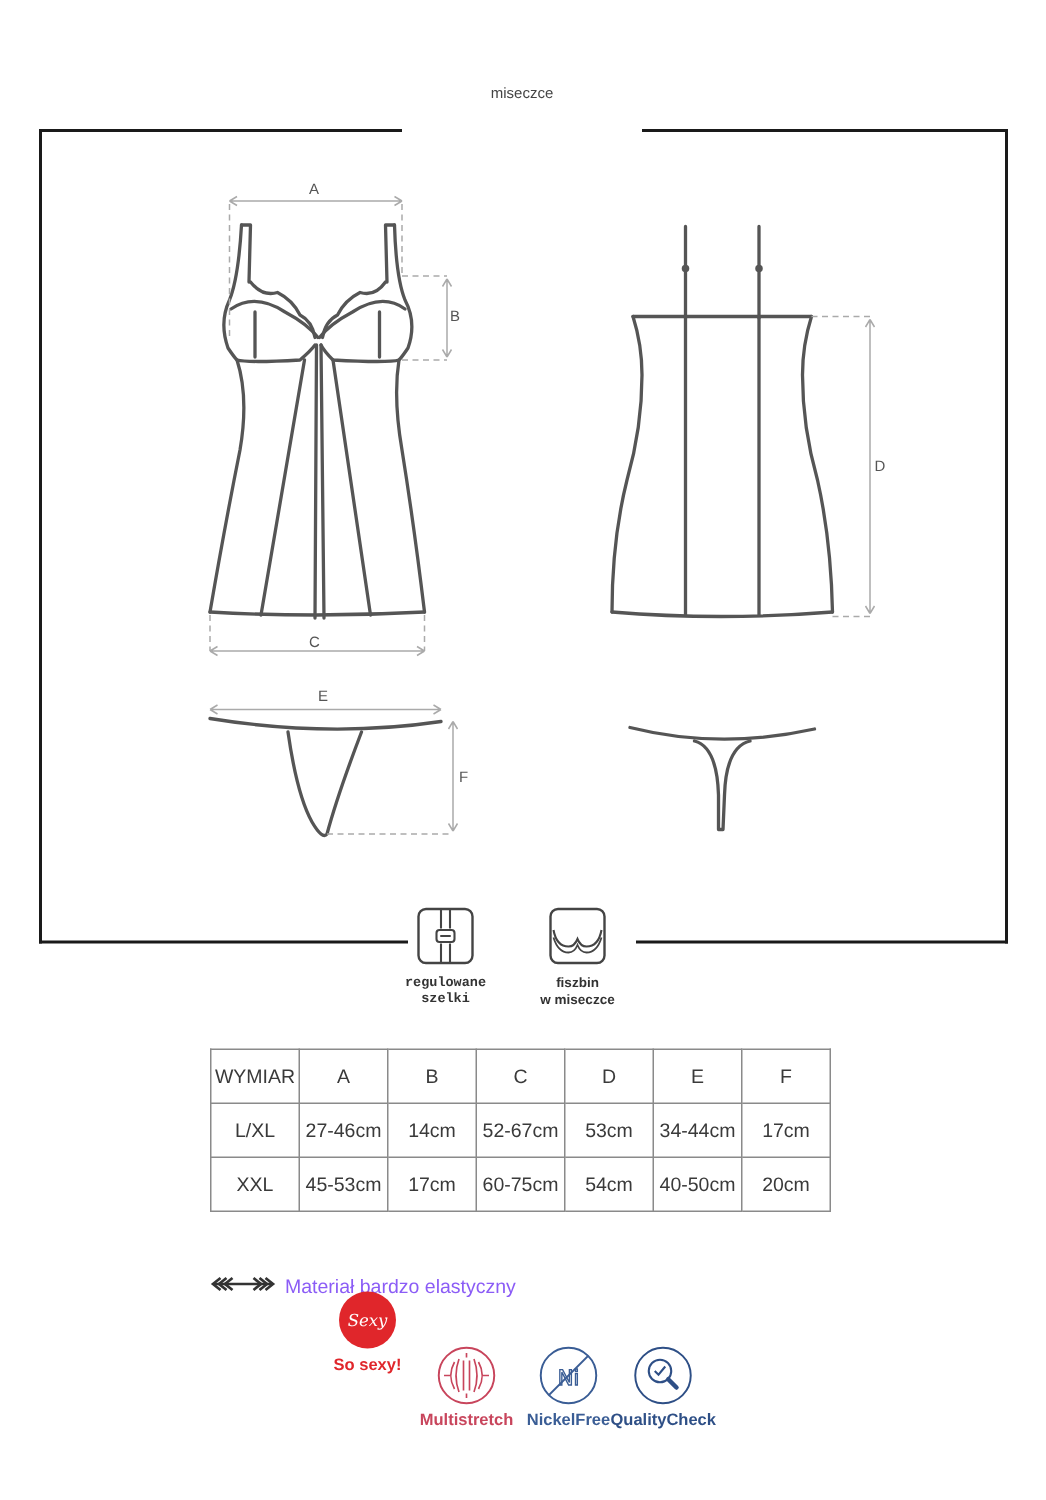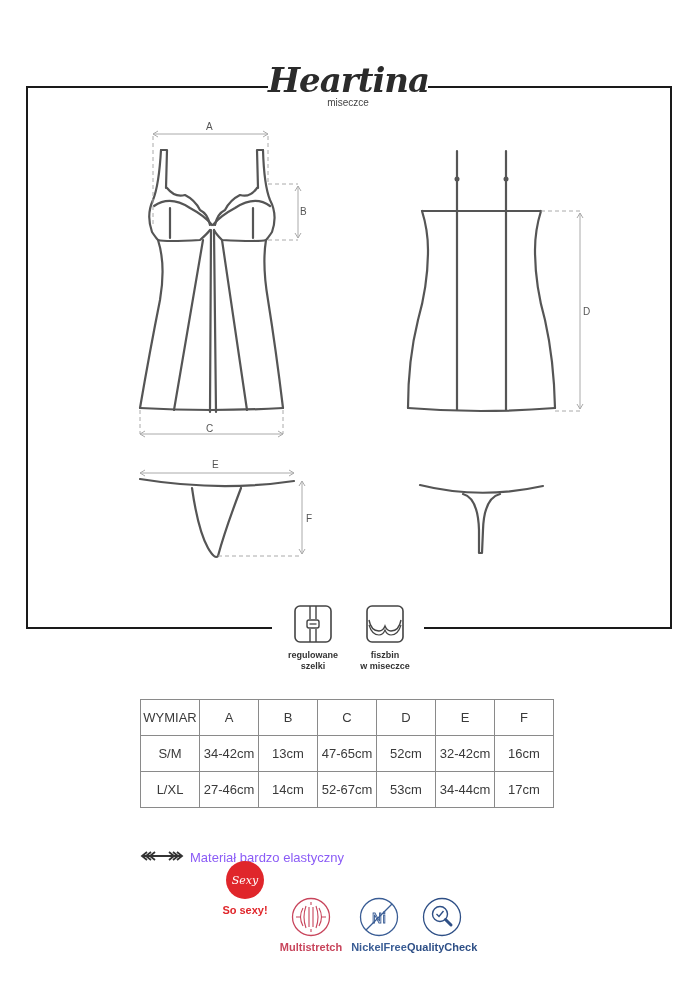--- a/index.html
+++ b/index.html
@@ -27,21 +27,20 @@
 <body>
 
 <div class="frame-line" style="left:26px;top:86px;width:242px;height:2px;"></div>
 <div class="frame-line" style="left:428px;top:86px;width:244px;height:2px;"></div>
 <div class="frame-line" style="left:26px;top:86px;width:2px;height:543px;"></div>
 <div class="frame-line" style="left:670px;top:86px;width:2px;height:543px;"></div>
 <div class="frame-line" style="left:26px;top:627px;width:246px;height:2px;"></div>
 <div class="frame-line" style="left:424px;top:627px;width:248px;height:2px;"></div>
 
 <div class="brand">
-  <div class="brand-name">Heartina</div>
   <div class="brand-sub">miseczce</div>
 </div>
 
 <svg class="abs" style="left:0;top:0;" width="697" height="600" viewBox="0 0 697 600">
   <g fill="none" stroke="#555" stroke-width="2.2" stroke-linejoin="round" stroke-linecap="round">
 
     <g>
       <path d="M161 150 L167 150 L166 188 M263 150 L257 150 L258 188"></path>
       <path d="M161 150 Q159 185 153 200 Q146 215 152 232 Q156 238 158 240 Q166 265 160 300 Q150 350 140 408"></path>
       <path d="M263 150 Q264 185 270 200 Q278 215 272 232 Q268 238 266 240 Q262 265 268 300 Q276 350 283 408"></path>
@@ -95,21 +94,21 @@
     <path d="M302 481 L302 554 M302 481 L299 486 M302 481 L305 486 M302 554 L299 549 M302 554 L305 549"></path>
   </g>
 </svg>
 <span class="dim-label" style="left:206px;top:121px;">A</span>
 <span class="dim-label" style="left:300px;top:206px;">B</span>
 <span class="dim-label" style="left:206px;top:423px;">C</span>
 <span class="dim-label" style="left:583px;top:306px;">D</span>
 <span class="dim-label" style="left:212px;top:459px;">E</span>
 <span class="dim-label" style="left:306px;top:513px;">F</span>
 
-<div class="feature" style="left:273px;top:604px;">
+<div class="feature" style="left:257px;top:604px;font-family:Liberation Mono, monospace;">
   <svg width="40" height="40" viewBox="0 0 40 40" style="display:block;margin:0 auto;">
     <rect x="2" y="2" width="36" height="36" rx="5" fill="none" stroke="#444" stroke-width="1.6"></rect>
     <path d="M17 2 L17 15 M23 2 L23 15 M17 25 L17 38 M23 25 L23 38" stroke="#444" stroke-width="1.4"></path>
     <rect x="14" y="16" width="12" height="8" rx="2" fill="none" stroke="#444" stroke-width="1.4"></rect>
     <path d="M16.5 20 L23.5 20" stroke="#444" stroke-width="1.3"></path>
   </svg>
   <div class="feature-label">
     <div>regulowane</div>
     <div>szelki</div>
   </div>
@@ -131,37 +130,37 @@
       <tr>
     <td class="first">WYMIAR</td>
     <td>A</td>
     <td>B</td>
     <td>C</td>
     <td>D</td>
     <td>E</td>
     <td>F</td>
   </tr>
   <tr>
-    <td class="first">S/M</td>
-    <td>34-42cm</td>
-    <td>13cm</td>
-    <td>47-65cm</td>
-    <td>52cm</td>
-    <td>32-42cm</td>
-    <td>16cm</td>
-  </tr>
-  <tr>
     <td class="first">L/XL</td>
     <td>27-46cm</td>
     <td>14cm</td>
     <td>52-67cm</td>
     <td>53cm</td>
     <td>34-44cm</td>
     <td>17cm</td>
   </tr>
+  <tr>
+    <td class="first">XXL</td>
+    <td>45-53cm</td>
+    <td>17cm</td>
+    <td>60-75cm</td>
+    <td>54cm</td>
+    <td>40-50cm</td>
+    <td>20cm</td>
+  </tr>
 </tbody>
   </table>
 
 <div class="elastic">
   <svg width="44" height="12" viewBox="0 0 44 12">
     <g fill="none" stroke="#333" stroke-width="1.8">
       <path d="M7 2 L2 6 L7 10 M11 2 L6 6 L11 10 M15 2 L10 6 L15 10"></path>
       <path d="M3 6 L41 6"></path>
       <path d="M29 2 L34 6 L29 10 M33 2 L38 6 L33 10 M37 2 L42 6 L37 10"></path>
     </g>

